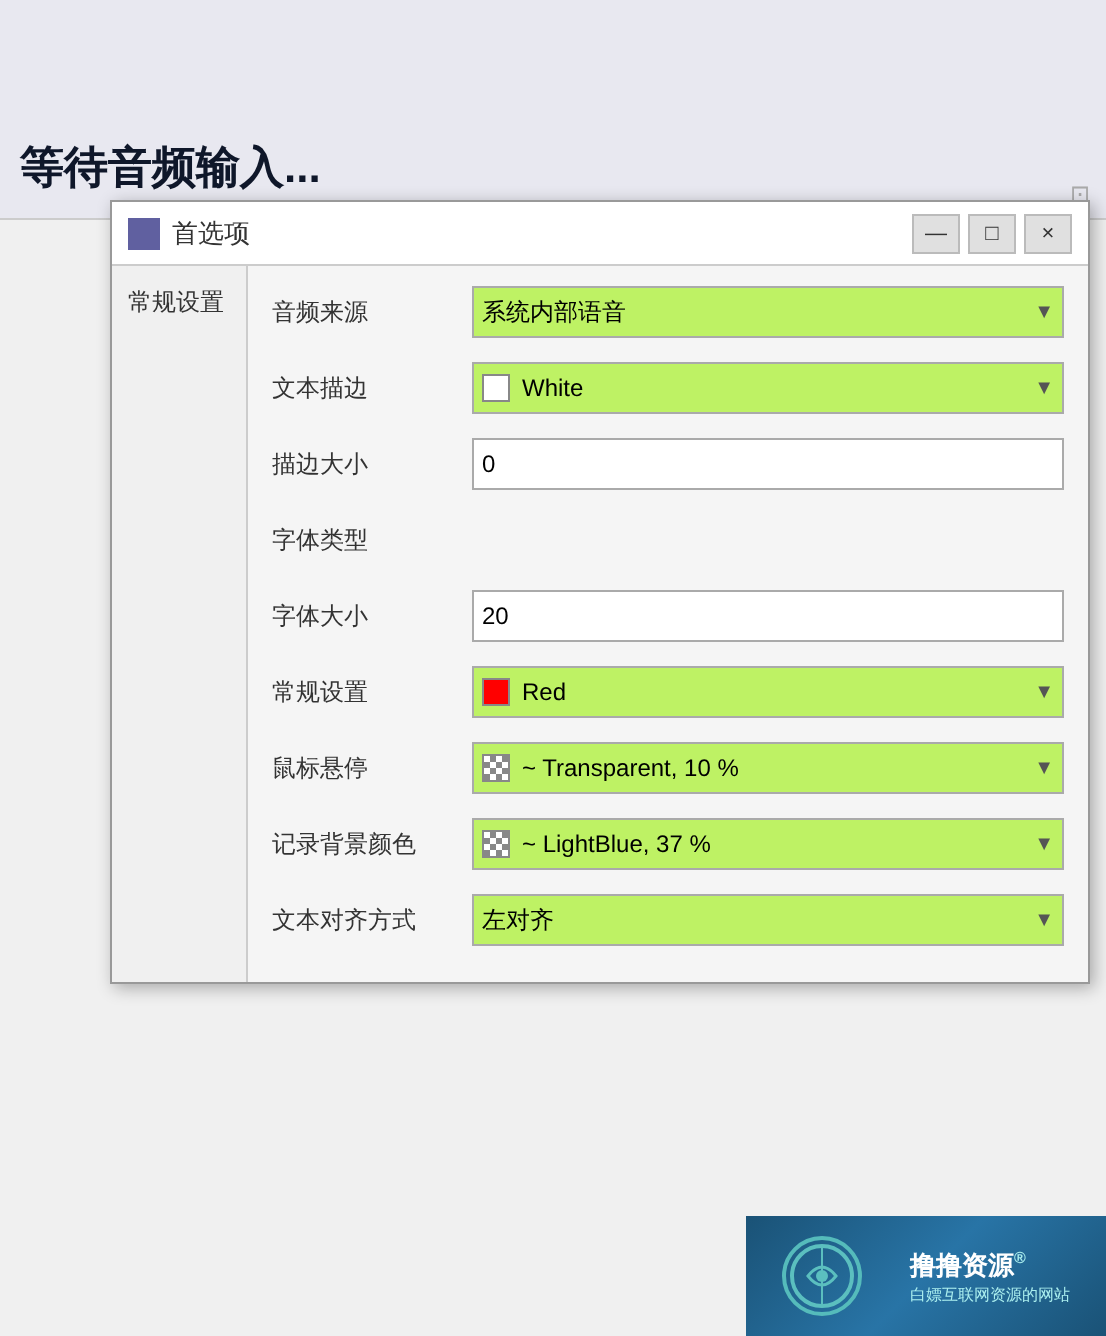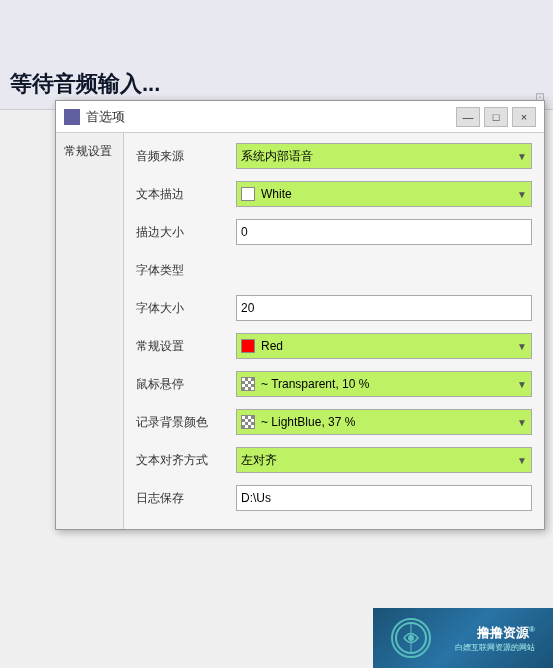--- a/index.html
+++ b/index.html
@@ -219,21 +219,20 @@
       align-items: center;
       justify-content: center;
       overflow: hidden;
     }
 
     .wm-container {
       display: flex;
       align-items: center;
       gap: 24px;
       padding: 0 10px;
-      text-align: right;
     }
 
     .wm-circle {
       width: 40px;
       height: 40px;
       border-radius: 50%;
       border: 2px solid #5bb;
       display: flex;
       align-items: center;
       justify-content: center;
@@ -390,28 +389,20 @@
           <span>文本对齐方式</span>
         </div>
         <div class="form-control">
           <div class="select-box">
             <span>左对齐</span>
             <span class="arrow">▼</span>
           </div>
         </div>
       </div>
 
-      <div class="form-row">
-        <div class="form-label">
-          <span>日志保存</span>
-        </div>
-        <div class="form-control">
-          <input class="text-input" type="text" value="D:\Us" style="">
-        </div>
-      </div>
 
     </div>
   </div>
 </div>
 
 <div class="watermark">
   <div class="wm-container">
     <div class="wm-circle">
       <svg width="34" height="34" viewBox="0 0 34 34">
         <circle cx="17" cy="17" r="15" fill="none" stroke="#5bbfbf" stroke-width="2"></circle>

